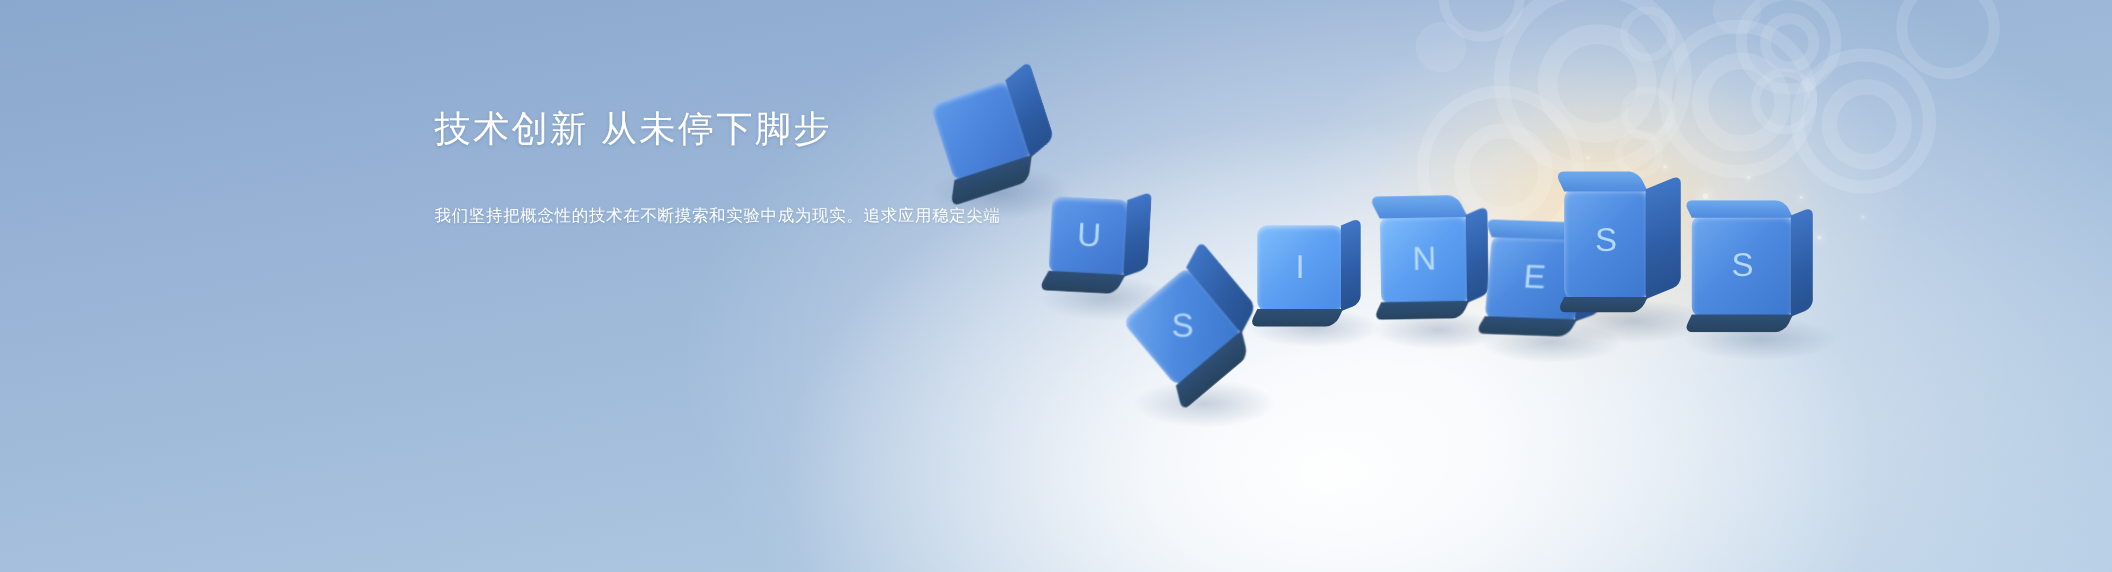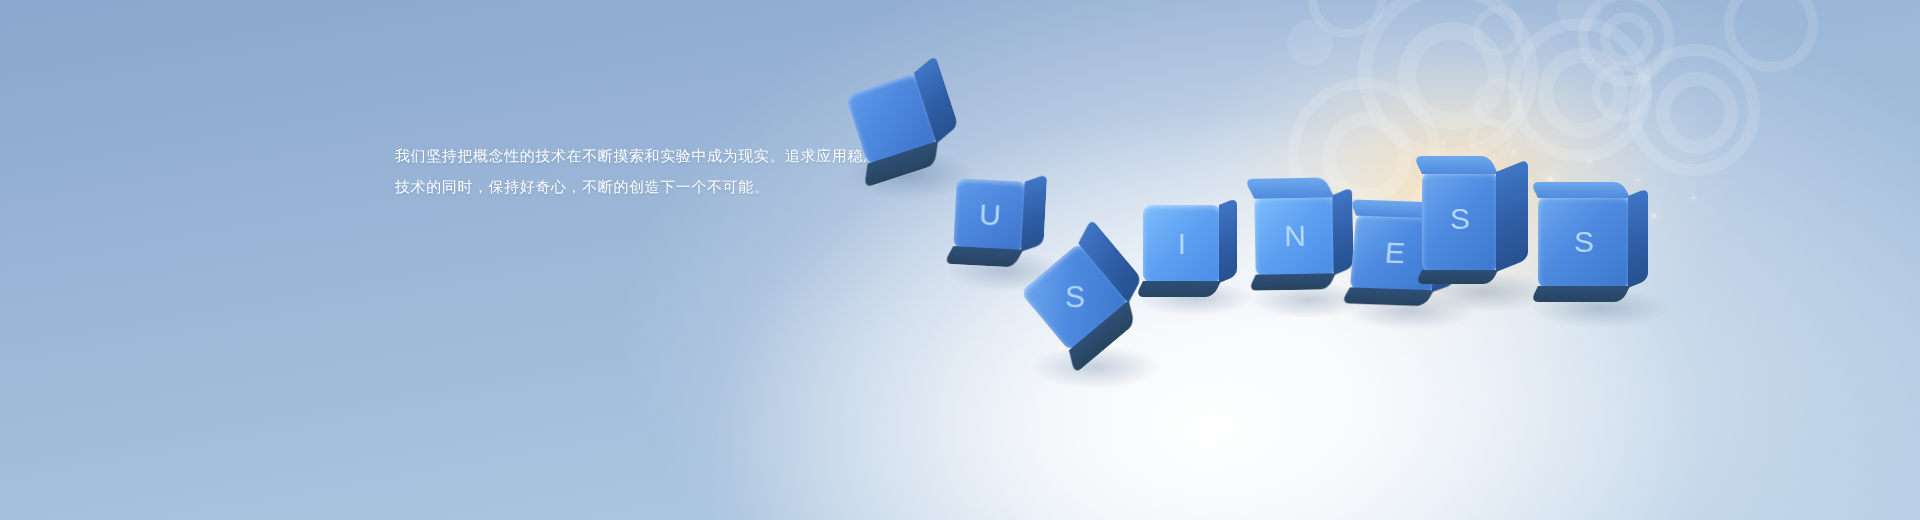--- a/index.html
+++ b/index.html
@@ -123,23 +123,23 @@
     <div class="spark" style="left:1636px;top:178px;width:3px;height:3px;opacity:.7;box-shadow:0 0 5px 2px rgba(255,255,255,.5);"></div>
     <div class="spark" style="left:1652px;top:214px;width:4px;height:4px;opacity:.8;box-shadow:0 0 7px 3px rgba(255,255,255,.5);"></div>
     <div class="spark" style="left:1500px;top:196px;width:3px;height:3px;opacity:.6;box-shadow:0 0 4px 2px rgba(255,255,255,.45);"></div>
     <div class="spark" style="left:1442px;top:142px;width:3px;height:3px;opacity:.7;box-shadow:0 0 5px 2px rgba(255,255,255,.5);"></div>
     <div class="spark" style="left:1692px;top:196px;width:3px;height:3px;opacity:.6;box-shadow:0 0 4px 2px rgba(255,255,255,.4);"></div>
     <div class="spark" style="left:1206px;top:330px;width:3px;height:3px;opacity:.55;"></div>
     <div class="spark" style="left:1148px;top:352px;width:4px;height:4px;opacity:.5;"></div>
   </div>
 
   <div class="copy">
+    <div class="headline">技术创新  从未停下脚步</div>
     <div class="subcopy">
       <span class="ln">我们坚持把概念性的技术在不断摸索和实验中成为现实。追求应用稳定尖端</span>
-      <span class="ln">技术的同时，保持好奇心，不断的创造下一个不可能。</span>
     </div>
   </div>
 
   <div class="keys">
 
     <div class="shadow" style="left:845px;top:150px;width:130px;height:50px;"></div>
     <div class="key" style="left:855px;top:82px;width:74px;height:74px;transform:rotate(-18deg);">
       <div class="cap mid">
         <div class="face-r"></div>
         <div class="face-b"></div>

